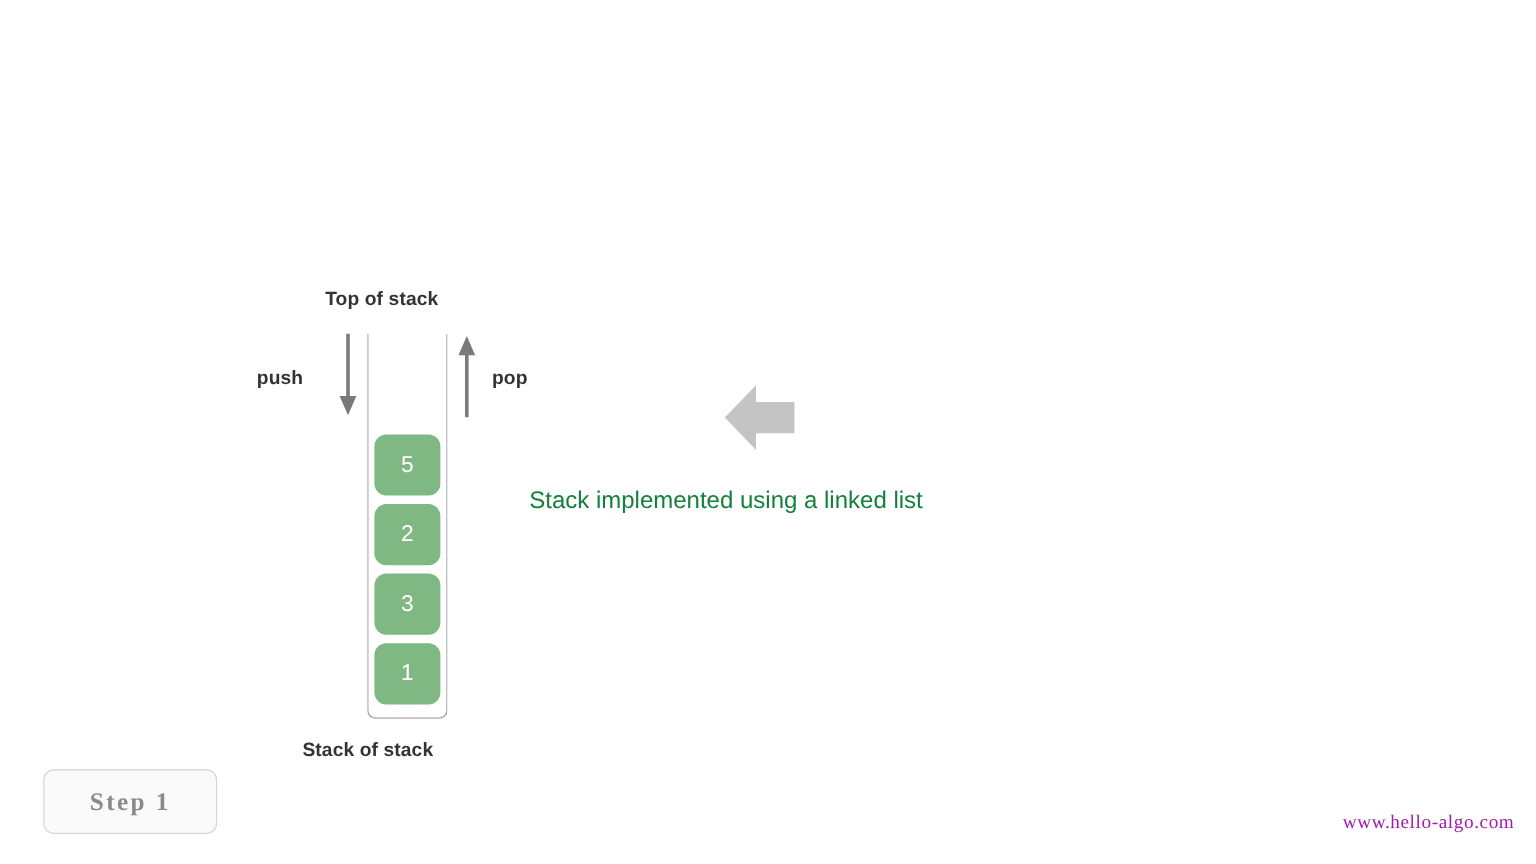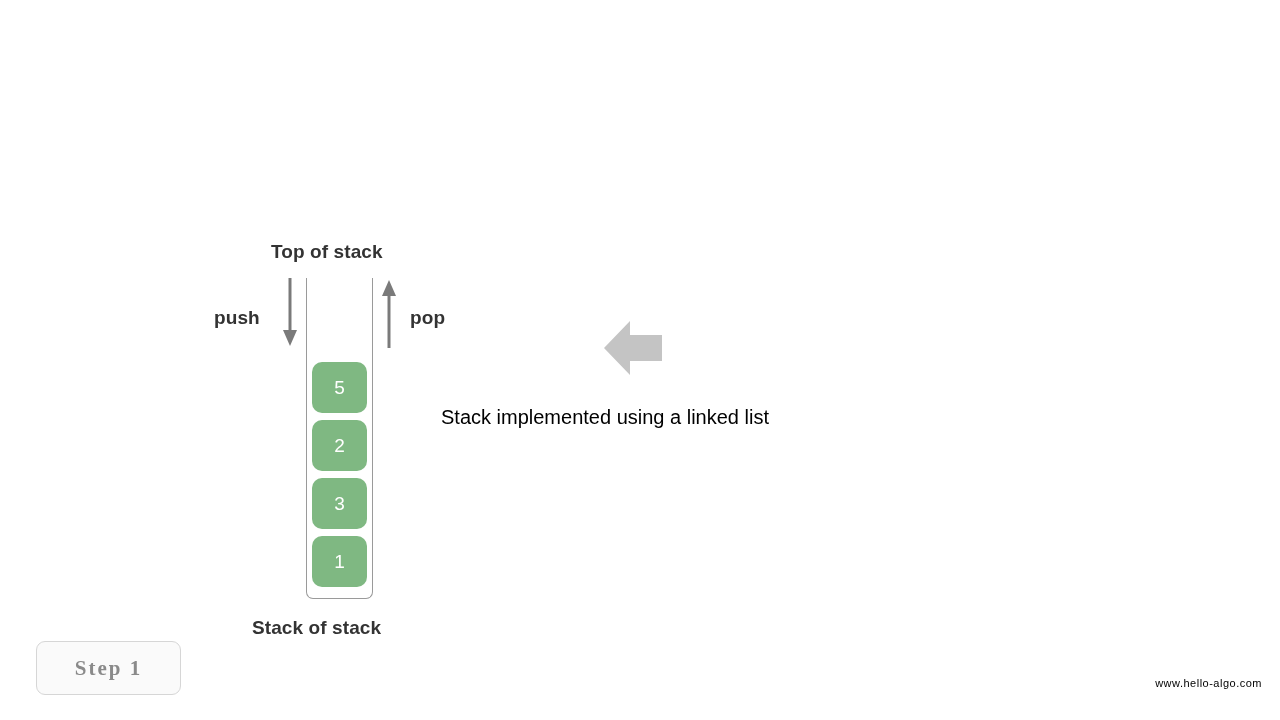--- a/index.html
+++ b/index.html
@@ -18,32 +18,32 @@
     position: absolute;
     left: 0; top: 0;
     width: 1280px;
     height: 720px;
   }
 
   
   .label-bold {
     position: absolute;
     font-family: "Liberation Sans", sans-serif;
-    font-size: 19px;
+    font-size: 16px;
     font-weight: bold;
     color: #333333;
     white-space: nowrap;
     letter-spacing: 0.1px;
   }
   .label-muted {
     position: absolute;
     font-family: "Liberation Sans", sans-serif;
     font-size: 20px;
     font-weight: normal;
-    color: #000000;
+    color: #15803d;
     white-space: nowrap;
   }
 
   
   #stack-region { position: absolute; left: 0; top: 0; width: 520px; height: 720px; }
 
   #top-of-stack-label { left: 271px; top: 241px; }
   #bottom-of-stack-label { left: 252px; top: 617px; }
   #push-label { left: 214px; top: 307px; text-align: center; }
   #pop-label  { left: 410px; top: 307px; }
@@ -116,23 +116,23 @@
     font-weight: bold;
     letter-spacing: 2px;
     color: #8a8a8a;
   }
 
   
   #watermark {
     position: absolute;
     right: 18px;
     top: 677px;
-    font-family: Liberation Sans, sans-serif;
-    font-size: 11px;
-    color: #000000;
+    font-family: Liberation Serif, serif;
+    font-size: 16px;
+    color: #a21caf;
     letter-spacing: 0.5px;
     white-space: nowrap;
   }
 </style>
 </head>
 <body>
 
 <div class="canvas">
 
   <div id="stack-region">

